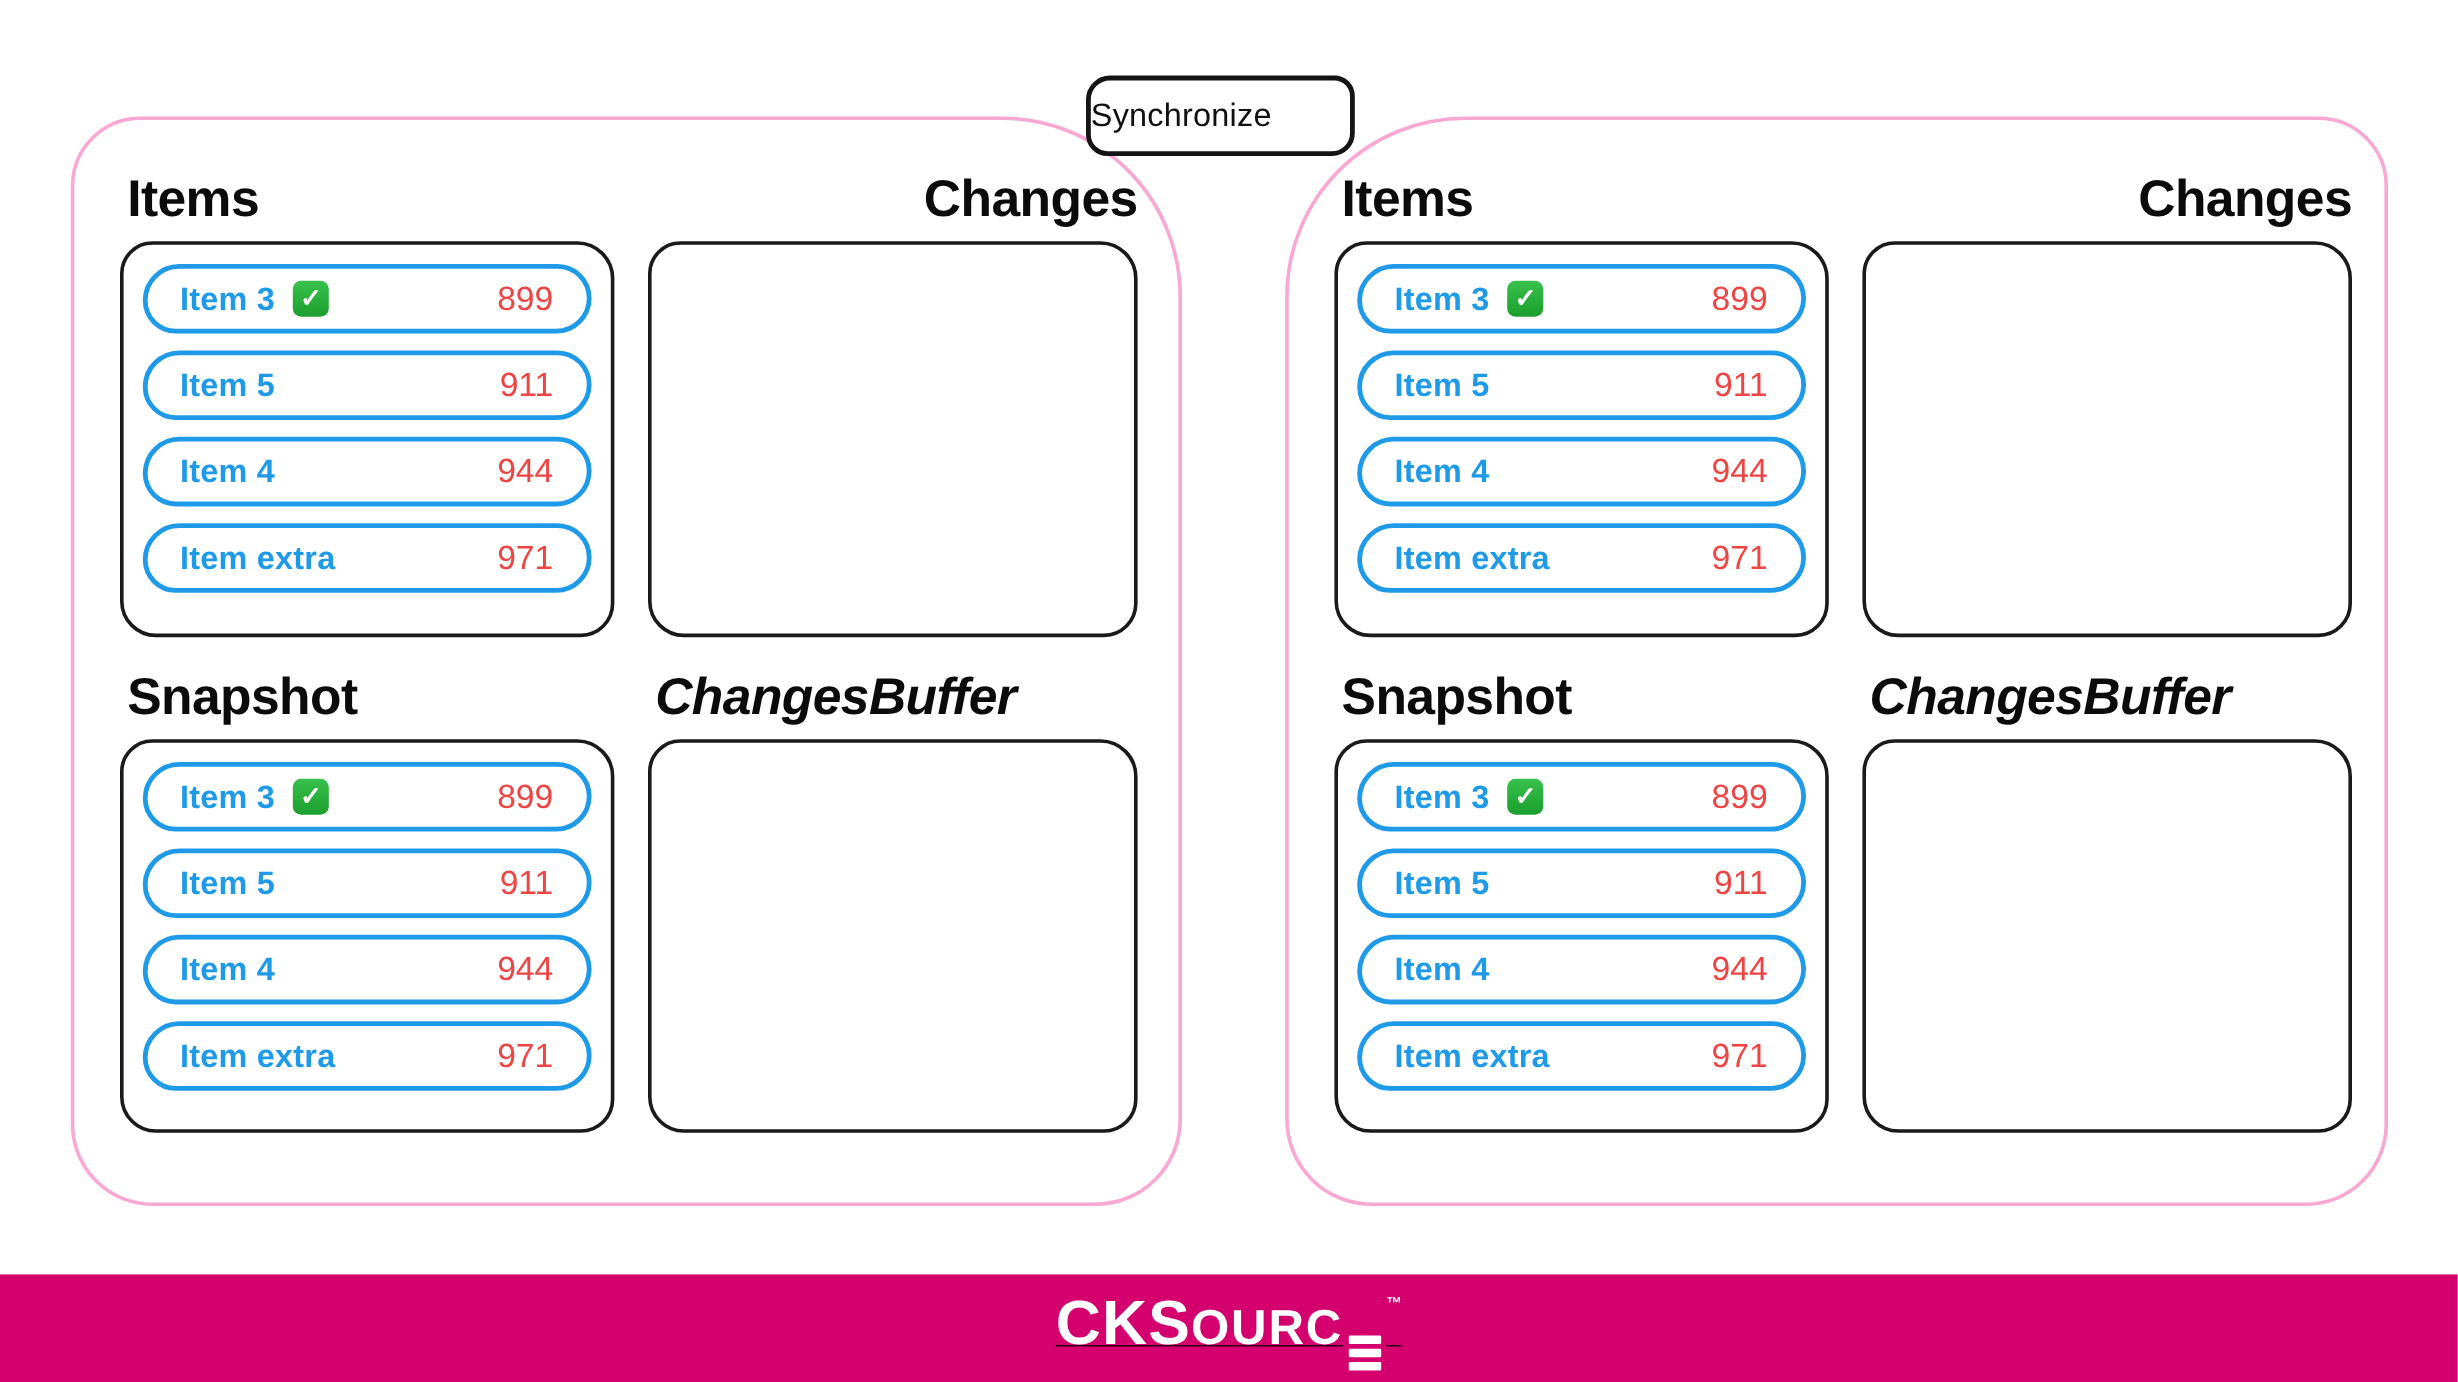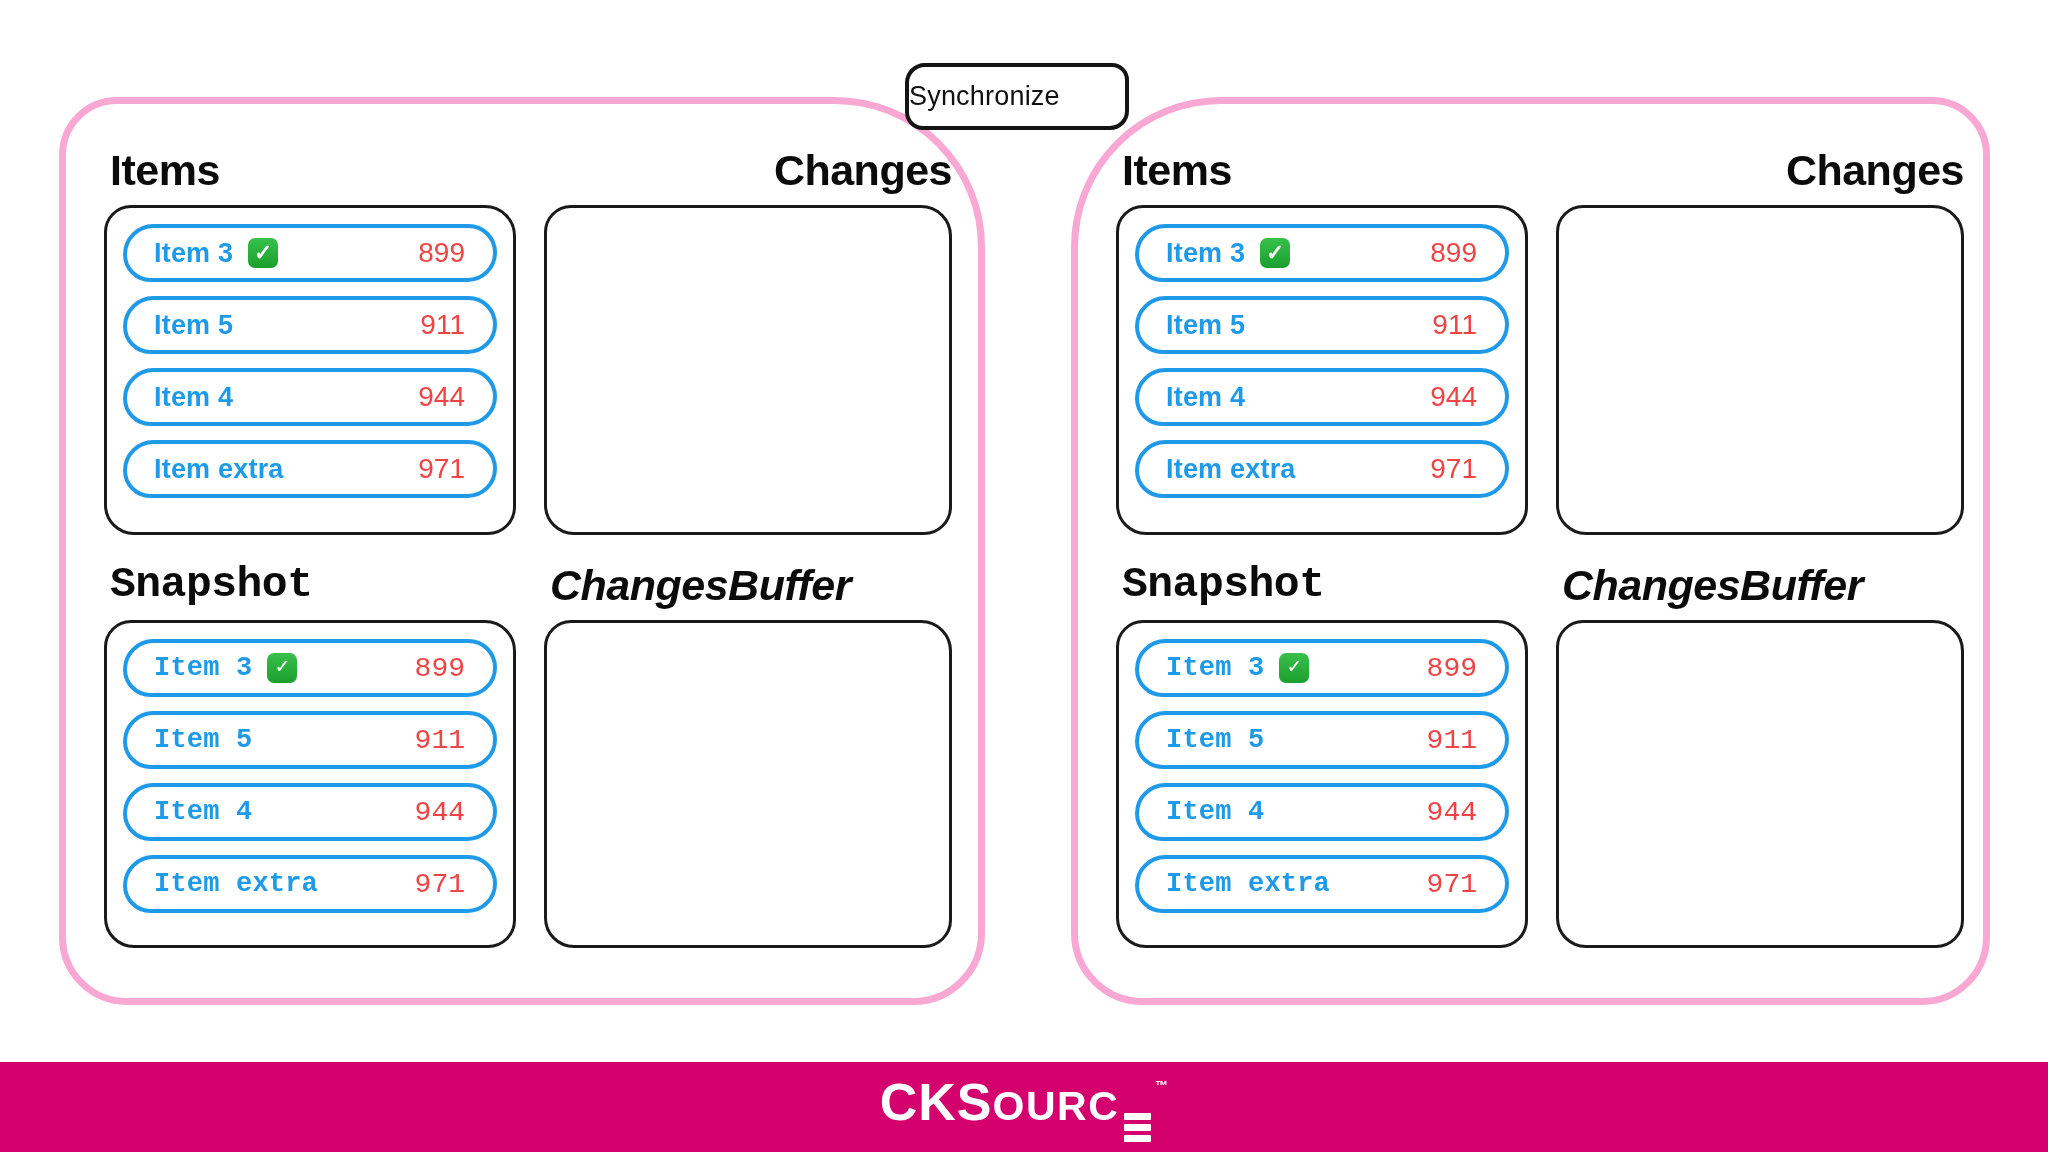--- a/index.html
+++ b/index.html
@@ -4,38 +4,38 @@
 <style>
   html,body{margin:0;padding:0;}
   body{
     width:2048px;height:1152px;position:relative;background:#ffffff;
     font-family:"Liberation Sans",sans-serif;overflow:hidden;
     -webkit-font-smoothing:antialiased;
   }
   
   .panel{
     position:absolute;top:97px;height:908px;background:#fff;
-    border:7px solid #f9a8d4;box-sizing:border-box;
+    border:3px solid #f9a8d4;box-sizing:border-box;
   }
   .panel.left{left:59px;width:926px;border-radius:58px 150px 72px 68px;}
   .panel.right{left:1071px;width:919px;border-radius:150px 58px 68px 72px;}
 
   
   .sync{
     position:absolute;left:905px;top:63px;width:224px;height:67px;
     background:#fff;border:4px solid #141414;border-radius:20px 17px 19px 18px;
     box-sizing:border-box;display:flex;align-items:center;justify-content:flex-start;
     z-index:6;font-size:27px;color:#101010;letter-spacing:.2px;
   }
 
   
   .sec{position:absolute;}
   .pos-r1c1{left:38px;top:43px;width:412px;}
   .pos-r1c2{left:478px;top:43px;width:408px;text-align:right;}
-  .pos-r2c1{left:38px;top:458px;width:412px;font-family:Liberation Mono, monospace;}
+  .pos-r2c1{left:38px;top:458px;width:412px;}
   .pos-r2c2{left:478px;top:458px;width:408px;font-style:italic;}
   .sec-title{
     margin:0 0 12px 6px;font-size:43px;line-height:46px;font-weight:700;
     color:#0b0b0b;letter-spacing:-.5px;
   }
   .box{
     border:3px solid #1a1a1a;background:#fff;box-sizing:border-box;
     border-radius:27px 31px 28px 30px;
   }
   .box.r1{height:330px;}
@@ -53,21 +53,21 @@
   .check{
     width:30px;height:30px;margin-left:15px;border-radius:7px;
     background:linear-gradient(180deg,#38c14c,#1b9e2d);
     color:#fff;font-size:22px;font-weight:700;line-height:30px;
     text-align:center;flex:0 0 auto;
   }
 
   
   .footer{
     position:absolute;left:0;top:1062px;width:2048px;height:90px;
-    background:#d4006e;display:flex;align-items:center;justify-content:center;
+    background:#d4006e;display:flex;align-items:center;justify-content:center;text-decoration:underline;
   }
   .logo{color:#fff;white-space:nowrap;}
   .logo .cks{font-size:52px;font-weight:700;letter-spacing:1px;}
   .logo .ourc{font-size:41px;font-weight:700;letter-spacing:1.5px;}
   .ebars{
     display:inline-flex;flex-direction:column;justify-content:space-between;
     width:27px;height:29px;margin-left:5px;vertical-align:baseline;
   }
   .ebars i{display:block;height:7px;background:#fff;border-radius:1px;}
   .logo .tm{position:relative;top:-30px;font-size:13px;font-weight:700;margin-left:4px;letter-spacing:0;}

